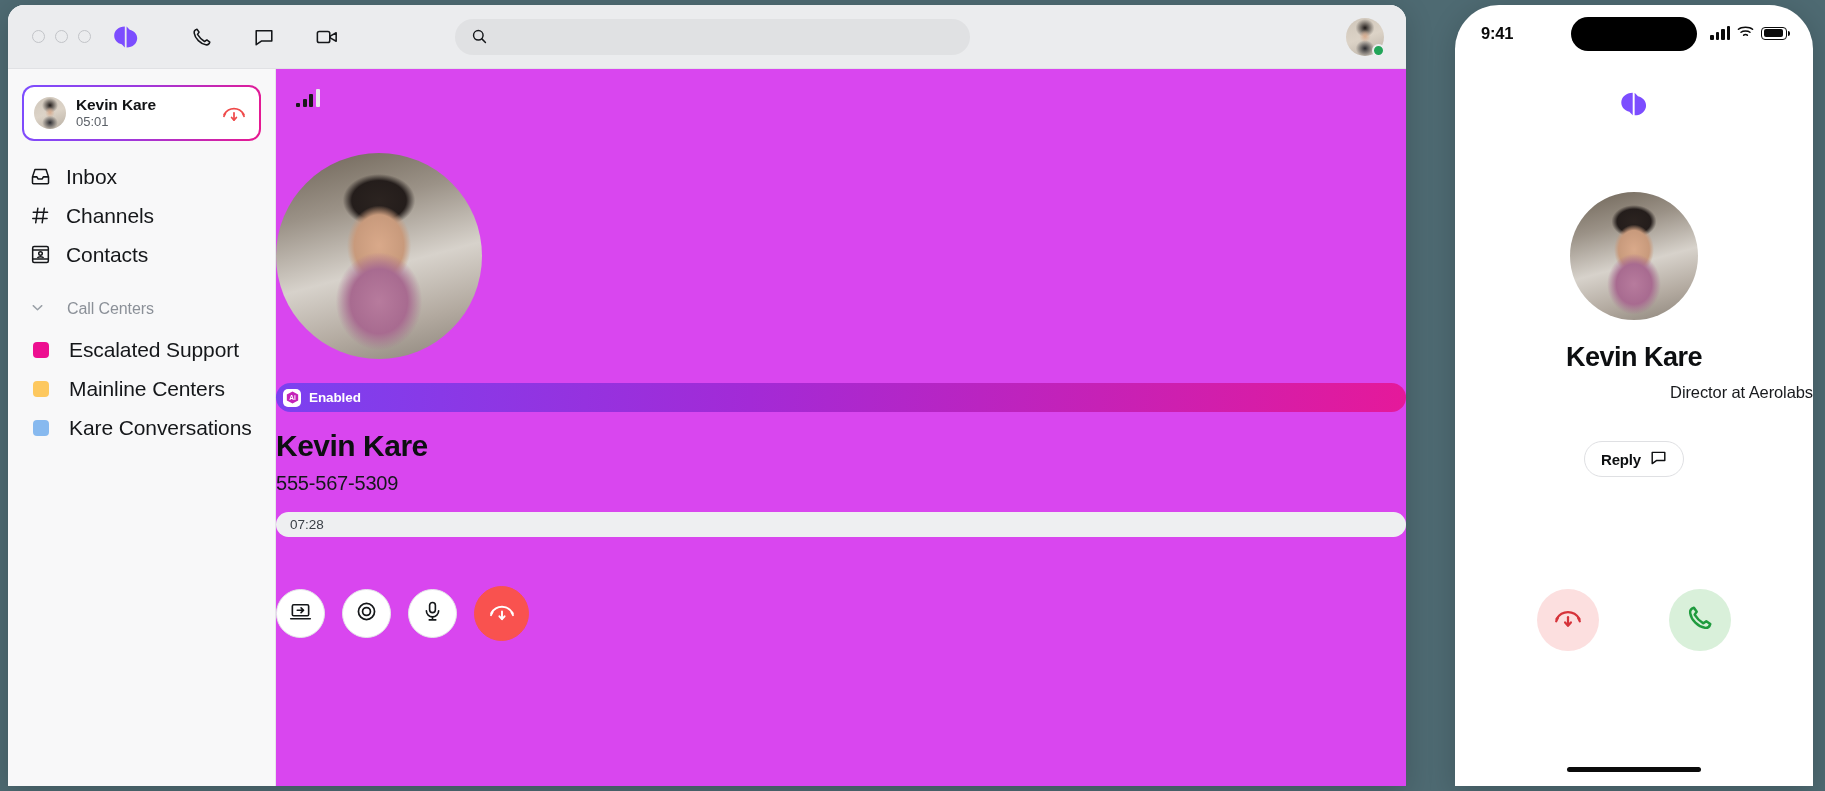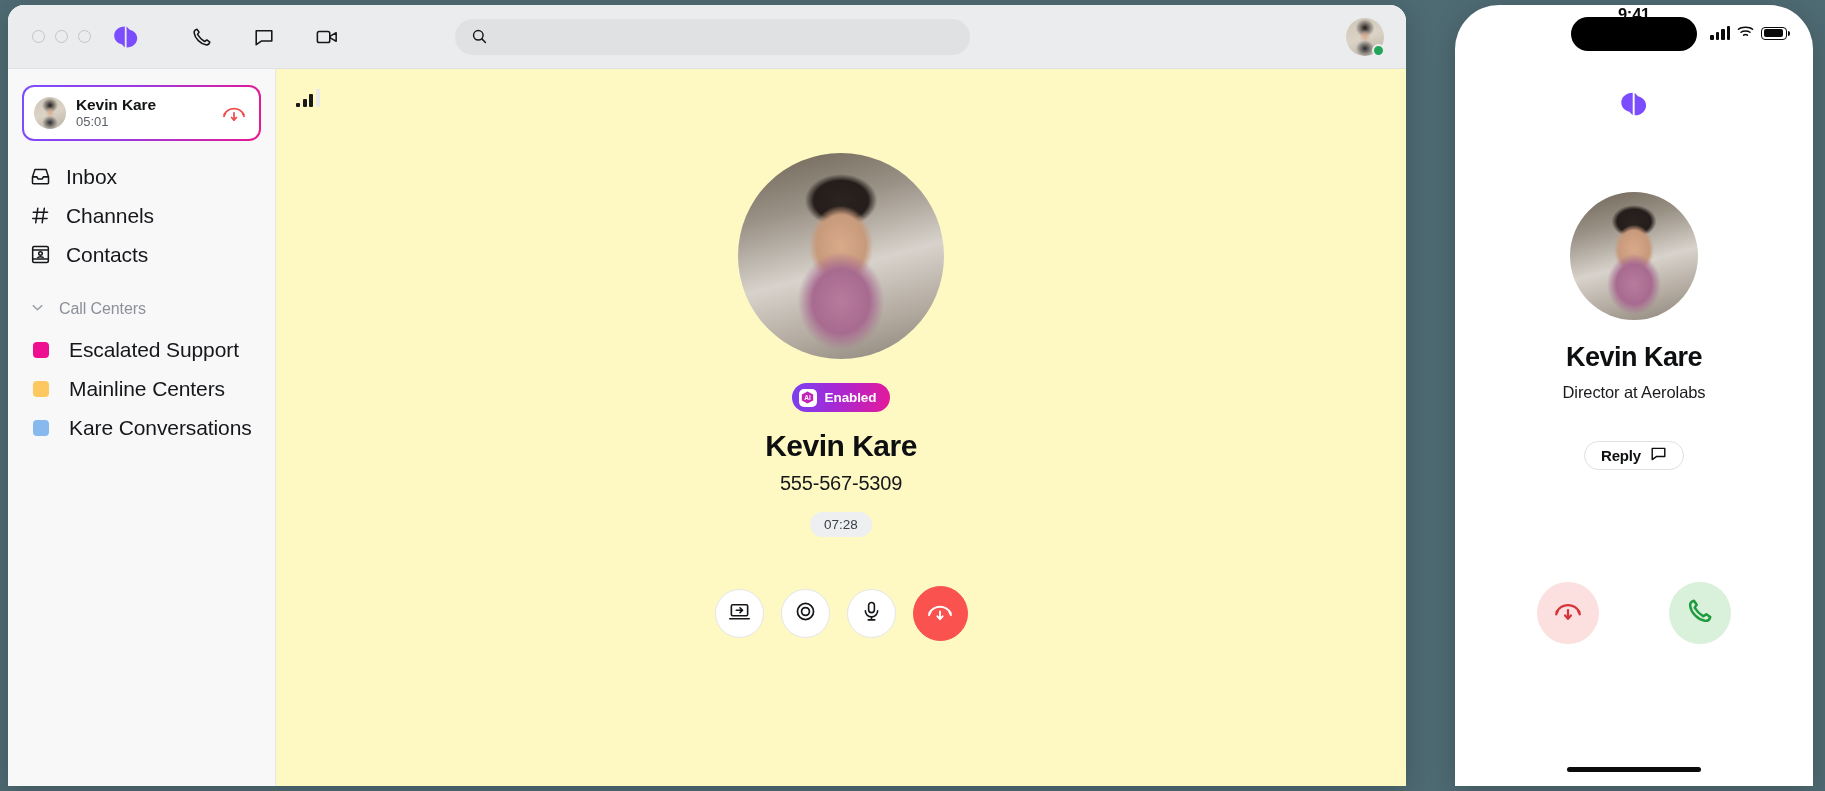--- a/index.html
+++ b/index.html
@@ -95,31 +95,31 @@
 
   .nav-list { padding: 0 0 0 0; }
   .nav-item {
     height: 39px; display:flex; align-items:center; gap: 15px;
     padding: 0 14px 0 22px; cursor: pointer;
   }
   .nav-item .nav-ico { width: 21px; display:flex; justify-content:center; }
   .nav-item .nav-label { font-size: 21px; color: #15171a; letter-spacing:-.1px; }
 
   .section-head {
-    height: 42px; display:flex; align-items:center; gap: 14px;
+    height: 42px; display:flex; align-items:center; gap: 22px;
     padding: 0 14px 0 22px; margin-top: 14px; cursor: pointer;
   }
   .section-head .sh-label { font-size: 16px; color: #8b9098; letter-spacing:-.1px; }
   .swatch { width: 16px; height: 16px; border-radius: 4px; flex:0 0 16px; }
   .nav-item.swatch-row { gap: 20px; padding-left: 25px; text-align: right; }
 
   
   .call-main {
-    flex: 1; position: relative; background: #fef9c3;
-    display: flex; flex-direction: column; align-items: center;
+    flex: 1; position: relative; background: #d946ef;
+    display: flex; flex-direction: column; 
     min-width: 0;
   }
   .signal { position: absolute; left: 20px; top: 18px; display:flex; align-items:flex-end; gap:2.5px; height: 20px; }
   .signal i { width: 4px; background: #1a1a1a; border-radius: 1px; display:block; }
   .signal i.off { background: #e9eaec; }
 
   .big-avatar {
     width: 206px; height: 206px; border-radius: 50%;
     overflow: hidden; margin-top: 84px; background:#c9beb4;
   }
@@ -159,45 +159,44 @@
     position: absolute; right: 12px; top: 5px;
     width: 358px; height: 781px;
     background: #ffffff;
     border-radius: 44px 44px 0 0;
     overflow: hidden;
     box-shadow: 0 6px 28px rgba(0,0,0,.18);
   }
   .ph-status {
     height: 56px; display:flex; align-items:center; position: relative;
     padding: 0 26px;
-    flex-direction: column;
   }
   .ph-time { font-size: 16.5px; font-weight: 700; color:#0b0b0b; letter-spacing:-.2px; }
   .ph-island {
     position:absolute; left:50%; transform:translateX(-50%); top: 12px;
     width: 126px; height: 34px; border-radius: 17px; background:#000;
   }
   .ph-right { margin-left:auto; display:flex; align-items:center; gap: 7px; }
   .ph-bars { display:flex; align-items:flex-end; gap:2px; height:13px; }
   .ph-bars i { width:3.4px; background:#0b0b0b; border-radius:1px; display:block; }
   .ph-batt { width:26px; height:13px; border:1.4px solid #0b0b0b; border-radius:4px; position:relative; display:flex; align-items:center; }
   .ph-batt::after { content:""; position:absolute; right:-3.6px; top:3.6px; width:2px; height:5px; background:#0b0b0b; border-radius:0 2px 2px 0; }
   .ph-batt i { display:block; height:7.5px; width:19px; background:#0b0b0b; border-radius:2px; margin-left:1.6px; }
 
   .ph-logo { display:flex; justify-content:center; margin-top: 30px; }
   .ph-avatar {
     width: 128px; height: 128px; border-radius:50%; overflow:hidden;
     margin: 75px auto 0; background:#c9beb4;
   }
   .ph-name { margin-top: 22px; text-align:center; font-size: 27px; font-weight:700; color:#0d0f11; letter-spacing:-.5px; }
-  .ph-role { margin-top: 10px; text-align:center; font-size: 16.5px; color:#181a1d; letter-spacing:-.1px; }
+  .ph-role { margin-top: 10px; text-align:right; font-size: 16.5px; color:#181a1d; letter-spacing:-.1px; }
   .ph-reply-wrap { display:flex; justify-content:center; margin-top: 39px; }
   .ph-reply {
     border: 1.4px solid #dfe0e3; border-radius: 19px;
-    height: 29px; padding: 0 16px; background:#fff;
+    height: 36px; padding: 0 16px; background:#fff;
     display:flex; align-items:center; gap:9px; cursor:pointer;
   }
   .ph-reply span { font-size: 15px; font-weight:700; color:#0d0f11; letter-spacing:-.2px; }
 
   .ph-actions { display:flex; justify-content:center; gap: 70px; margin-top: 112px; }
   .ph-btn { width: 62px; height:62px; border-radius:50%; display:flex; align-items:center; justify-content:center; cursor:pointer; }
   .ph-btn.decline { background:#fcdfdf; }
   .ph-btn.accept { background:#d9f0da; }
   .ph-home { position:absolute; left:50%; transform:translateX(-50%); bottom: 14px; width: 134px; height: 5px; border-radius:3px; background:#0b0b0b; }
 

